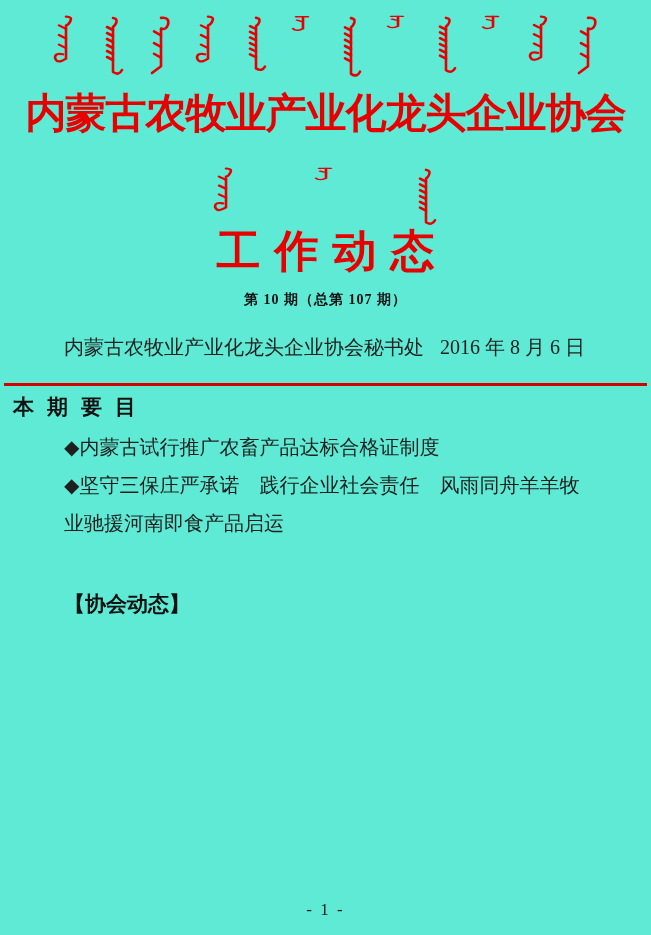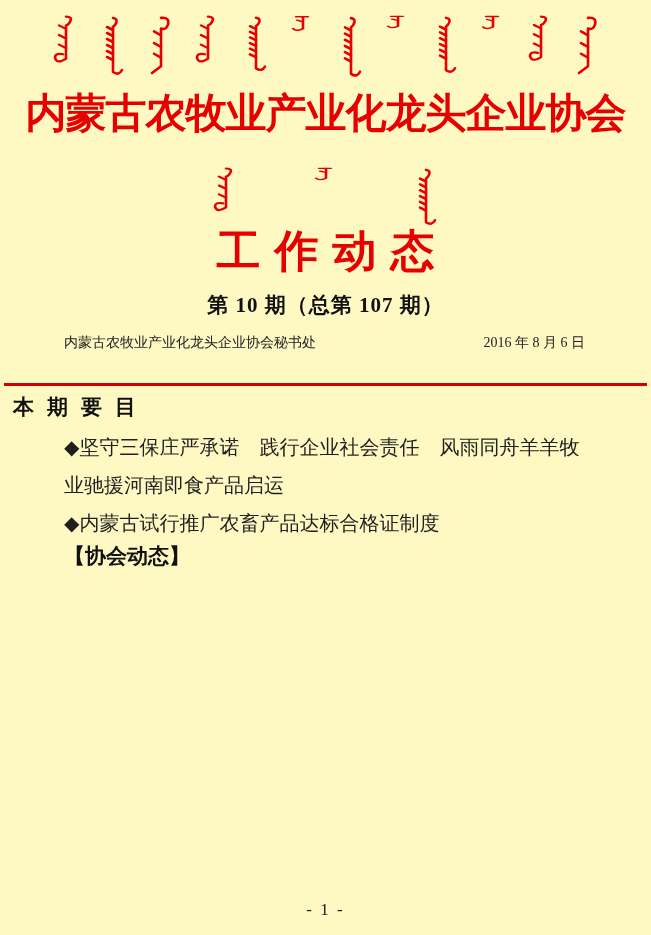--- a/index.html
+++ b/index.html
@@ -1,19 +1,19 @@
 <!DOCTYPE html>
 <html><head>
 <meta charset="utf-8">
 <style>
   html,body{margin:0;padding:0;background:#ffffff;}
   .page{
     position:relative;
     width:651px;height:935px;
-    background:#fef9c3;
+    background:#5eead4;
     font-family:"Liberation Serif","DejaVu Serif",serif;
     color:#1a1a1a;
     overflow:hidden;
   }
   
   .banner-top{
     position:absolute;top:14px;left:53px;right:50px;height:70px;
     display:flex;justify-content:space-between;align-items:flex-start;
   }
   .banner-mid{
@@ -34,27 +34,27 @@
     text-align:center;
     color:#e60000;
     font-size:44px;font-weight:bold;
     letter-spacing:14px;text-indent:14px;
     white-space:nowrap;
   }
   .issue-line{
     position:absolute;top:291px;left:0;right:0;
     text-align:center;
     color:#111111;
-    font-size:21px;font-weight:bold;
+    font-size:14px;font-weight:bold;
     letter-spacing:1px;
   }
   .info-line{
     position:absolute;top:334px;left:64px;right:66px;
     display:flex;justify-content:space-between;align-items:baseline;
-    font-size:14px;color:#222222;
+    font-size:20px;color:#222222;
   }
   .red-rule{
     position:absolute;top:383px;left:4px;right:4px;height:3px;
     background:#d40000;
   }
   
   .toc-heading{
     position:absolute;top:393px;left:0;right:0;
     text-align:left;
     font-size:21px;font-weight:bold;
@@ -63,21 +63,21 @@
   }
   .toc{
     position:absolute;top:428px;left:64px;width:528px;
     font-size:20px;color:#1f1f1f;
   }
   .toc-section-title{
     font-size:21px;font-weight:bold;line-height:28px;
     color:#111111;
   }
   .toc-item{line-height:38px;}
-  .toc-section + .toc-section{}
+  .toc-section + .toc-section{margin-top:48px;}
   
   .page-number{
     position:absolute;top:900px;left:0;right:0;
     text-align:center;
     font-size:17px;color:#222222;
     letter-spacing:2px;
   }
 </style>
 </head>
 <body>
@@ -202,22 +202,22 @@
     <span>2016 年 8 月 6 日</span>
   </div>
 
   <div class="red-rule"></div>
 
   <div class="toc-heading">本期要目</div>
 
   <div class="toc">
 
     <div class="toc-section">
+      <div class="toc-item">◆内蒙古试行推广农畜产品达标合格证制度</div>
       <div class="toc-item">◆坚守三保庄严承诺　践行企业社会责任　风雨同舟羊羊牧业驰援河南即食产品启运</div>
-      <div class="toc-item">◆内蒙古试行推广农畜产品达标合格证制度</div>
     </div>
 
     <div class="toc-section">
       <div class="toc-section-title">【协会动态】</div>
     </div>
 
   </div>
 
   <div class="page-number">- 1 -</div>
 

